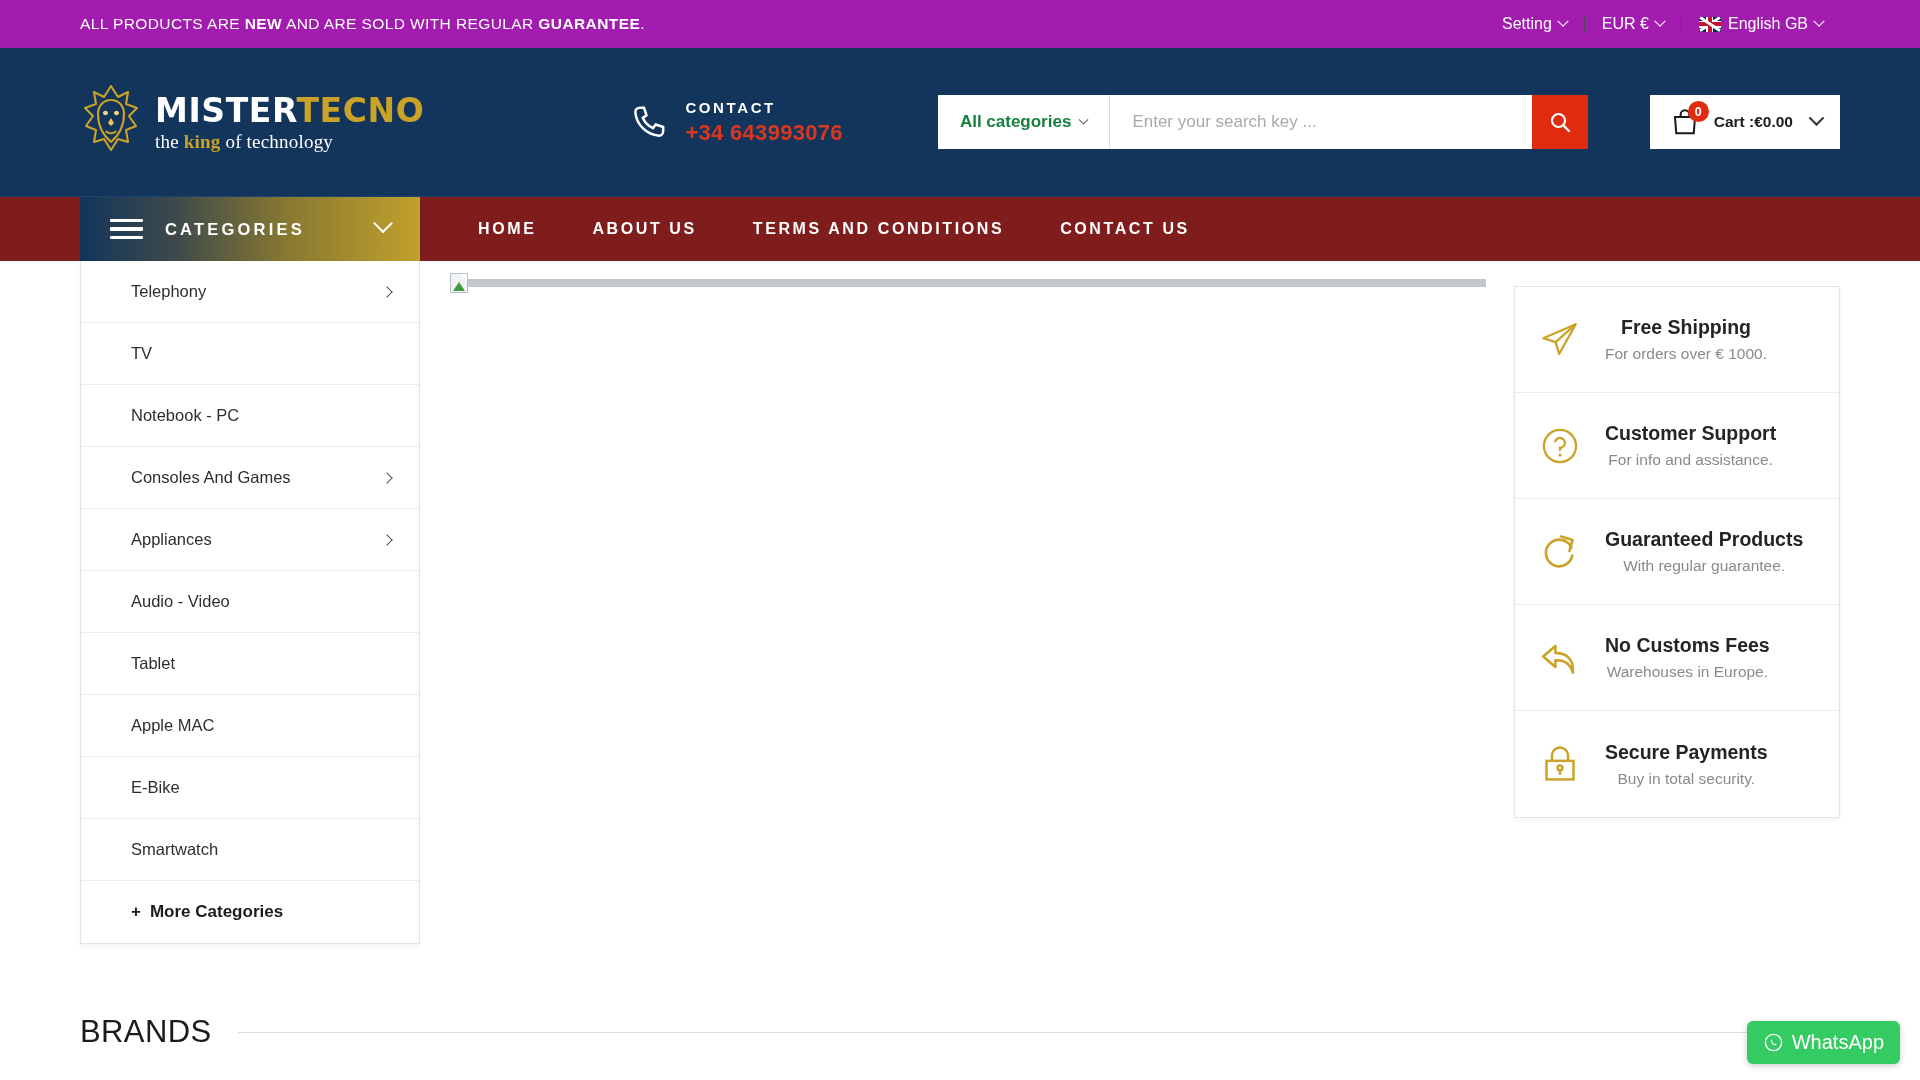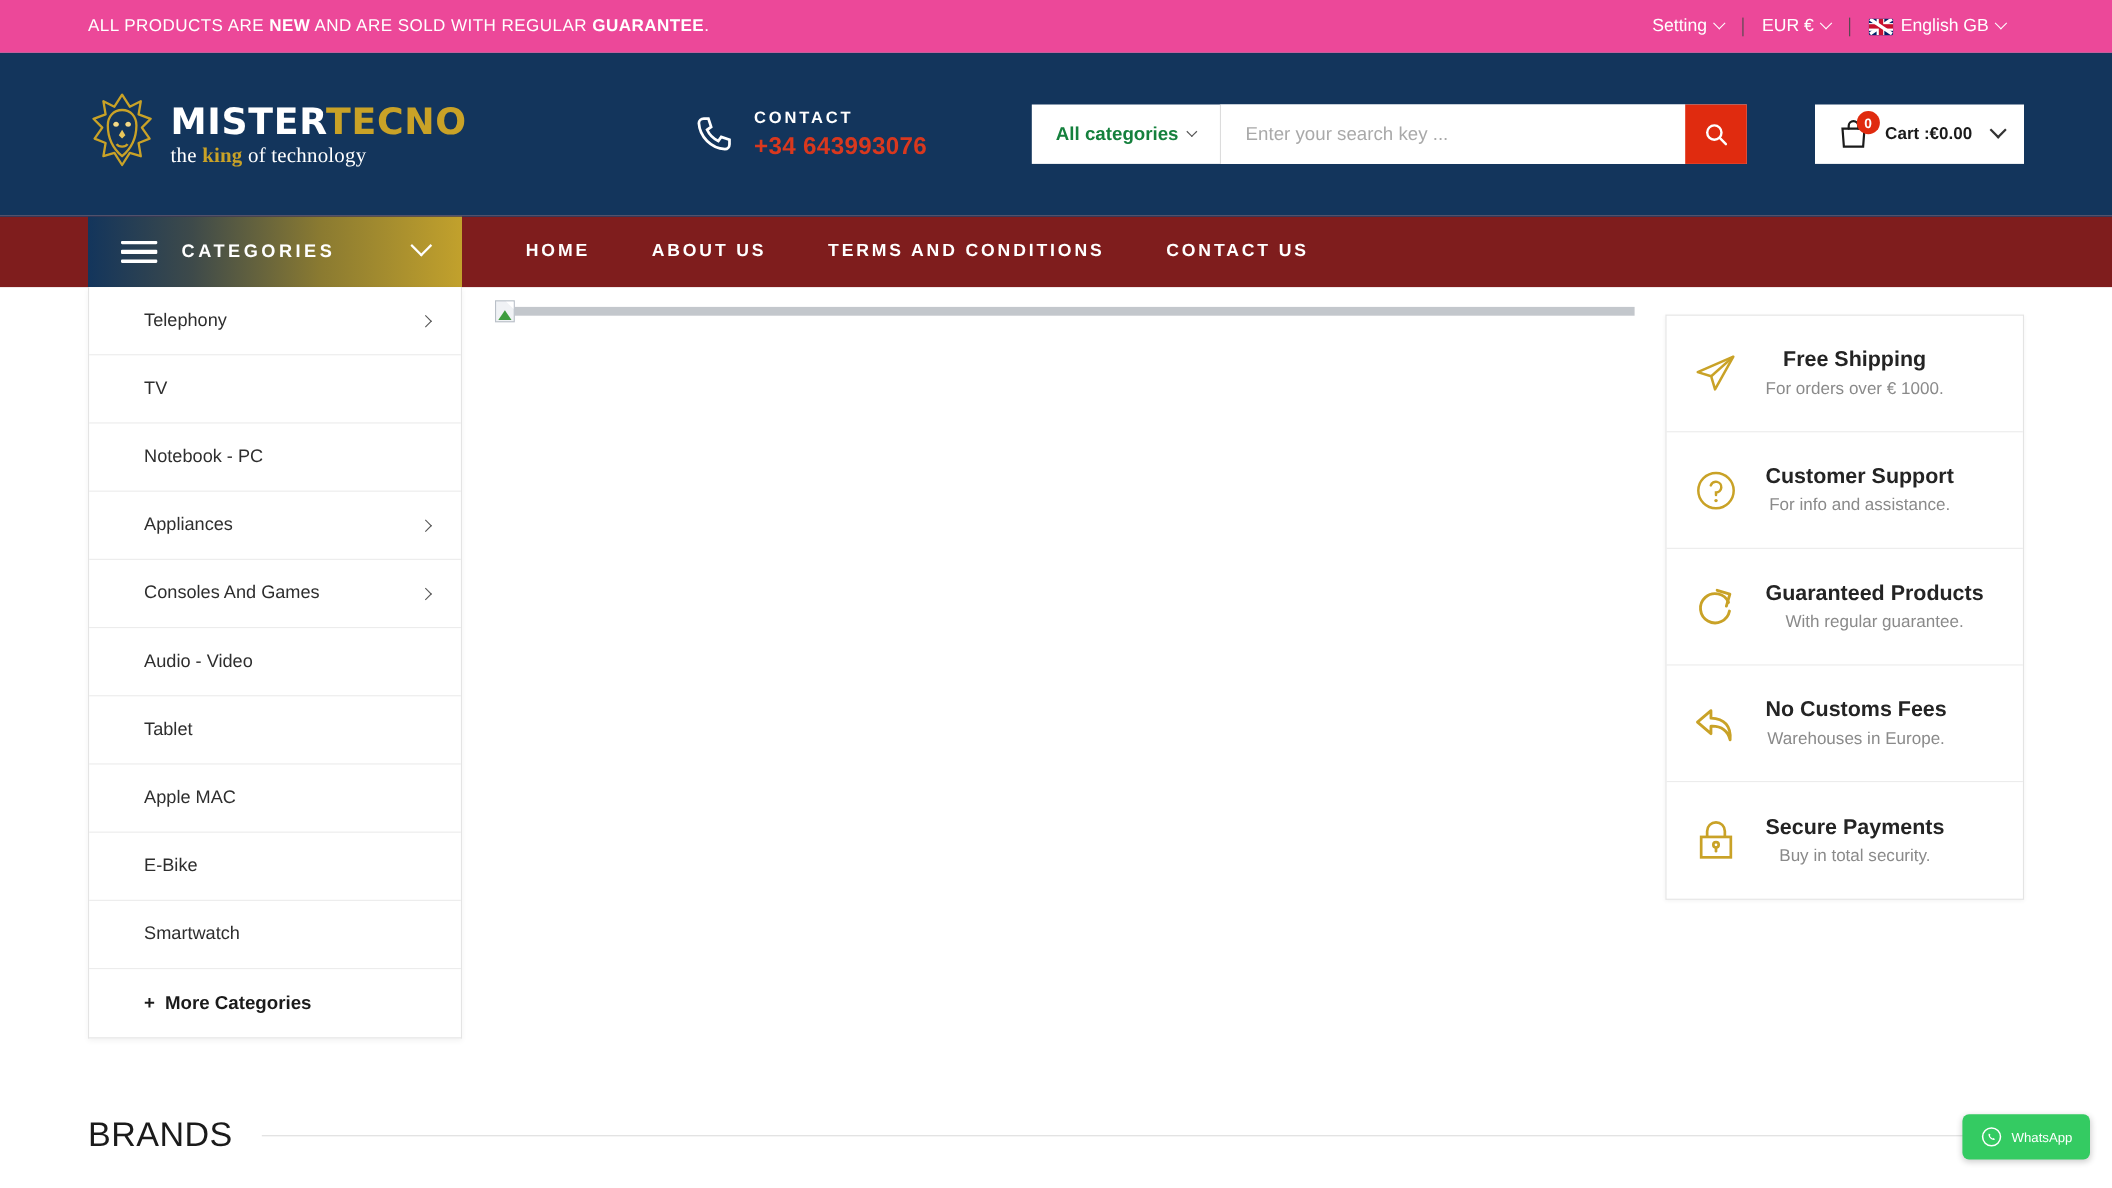--- a/index.html
+++ b/index.html
@@ -5,21 +5,21 @@
   * { box-sizing: border-box; margin: 0; padding: 0; }
   html, body {
     width: 1920px; height: 1080px;
     font-family: "Liberation Sans", sans-serif;
     background: #ffffff;
     overflow: hidden;
   }
 
   
   .topbar {
-    height: 48px; background: #ec4899;
+    height: 48px; background: #a21caf;
     display: flex; align-items: center;
     padding: 0 80px;
     color: #ffffff;
   }
   .topbar-promo {
     font-size: 15.5px; letter-spacing: .4px;
     font-weight: 400; white-space: nowrap;
   }
   .topbar-promo b { font-weight: 700; }
   .topbar-right {
@@ -233,25 +233,25 @@
     padding: 0 80px; margin-top: 70px;
   }
   .brands-title {
     font-size: 31px; font-weight: 400; color: #1b1b1b; letter-spacing: .4px;
     white-space: nowrap;
   }
   .brands-rule { flex: 1; height: 1px; background: #dcdcdc; }
 
   
   .whatsapp {
-    position: fixed; right: 20px; bottom: 26px;
+    position: fixed; right: 20px; bottom: 16px;
     background: #34cb62; color: #ffffff;
     display: flex; align-items: center; gap: 8px;
     padding: 10px 16px; border-radius: 6px; cursor: pointer;
-    font-size: 12px; font-weight: 400;
+    font-size: 20px; font-weight: 400;
     box-shadow: 0 2px 6px rgba(0,0,0,.2);
   }
 </style>
 </head>
 <body>
 
 <div class="topbar">
   <div class="topbar-promo">
     <span>ALL PRODUCTS ARE </span><b>NEW</b><span> AND ARE SOLD WITH REGULAR </span><b>GUARANTEE</b><span>.</span>
   </div>
@@ -364,25 +364,25 @@
       <span class="cat-name">Telephony</span>
       <span class="cat-arrow"></span>
     </div>
     <div class="cat-item">
       <span class="cat-name">TV</span>
     </div>
     <div class="cat-item">
       <span class="cat-name">Notebook - PC</span>
     </div>
     <div class="cat-item">
+      <span class="cat-name">Consoles And Games</span>
+      <span class="cat-arrow"></span>
+    </div>
+    <div class="cat-item">
       <span class="cat-name">Appliances</span>
-      <span class="cat-arrow"></span>
-    </div>
-    <div class="cat-item">
-      <span class="cat-name">Consoles And Games</span>
       <span class="cat-arrow"></span>
     </div>
     <div class="cat-item">
       <span class="cat-name">Audio - Video</span>
     </div>
     <div class="cat-item">
       <span class="cat-name">Tablet</span>
     </div>
     <div class="cat-item">
       <span class="cat-name">Apple MAC</span>

